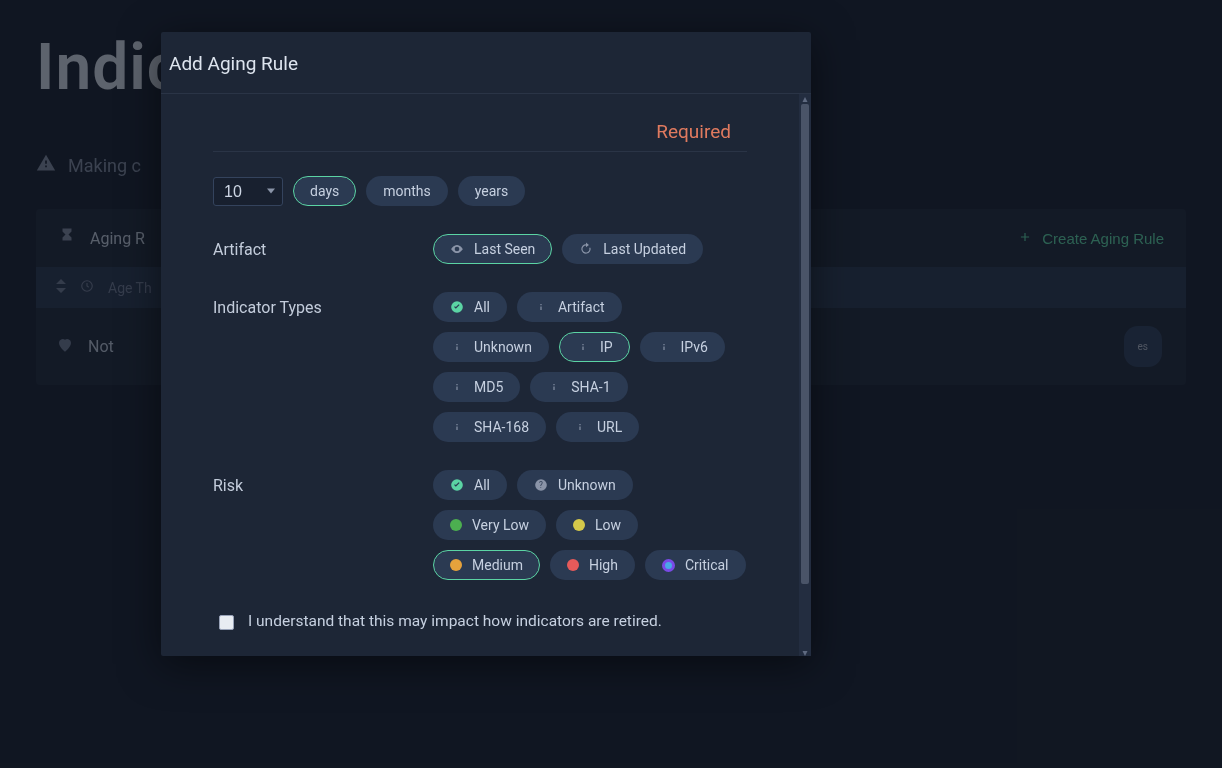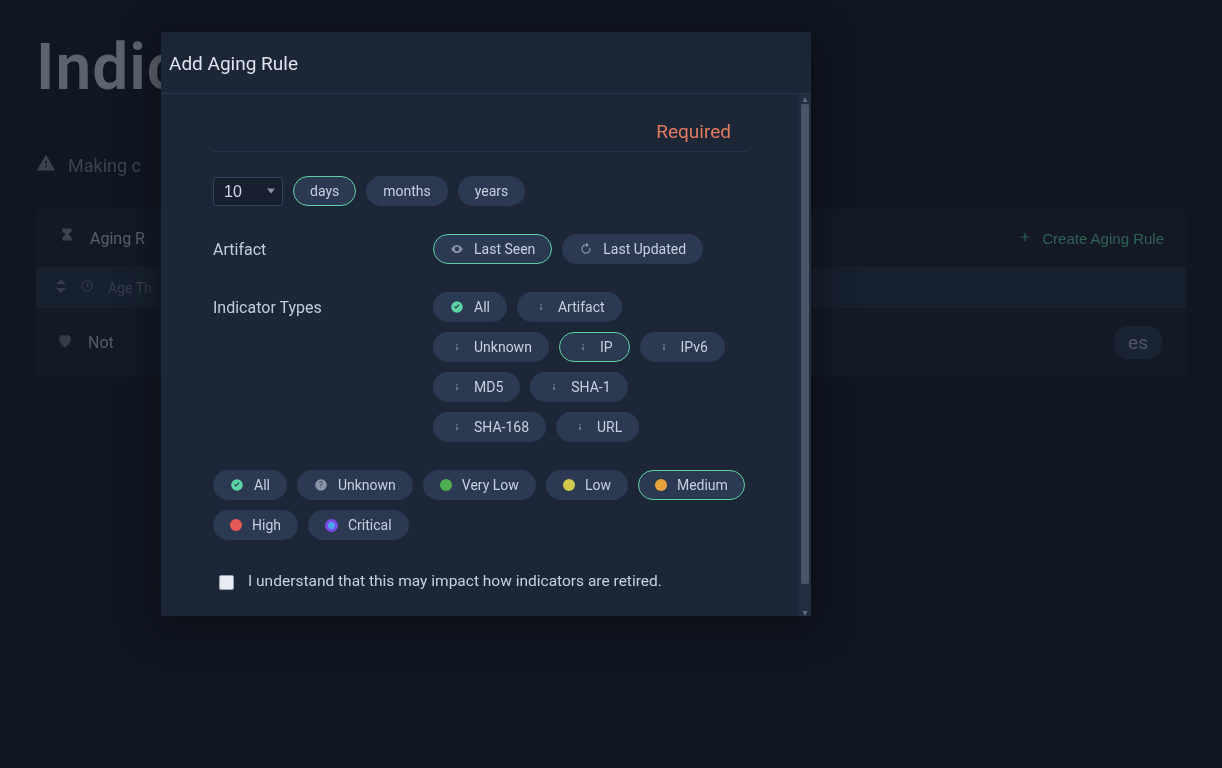--- a/index.html
+++ b/index.html
@@ -67,22 +67,22 @@
 
   .data-row {
     display:flex; align-items:center; gap:14px;
     padding: 18px 20px;
     font-size:16px;
   }
   .heart-icon { width:18px; height:18px; fill:#6f7c94; }
   .pill-bg {
     background:#2f425e;
     border-radius: 14px;
-    padding: 5px 14px;
-    font-size:19px;
+    padding: 15px 14px;
+    font-size:10px;
     color:#aeb8c8;
     margin-left: auto;
     margin-right: 4px;
   }
 
   
   .overlay {
     position:absolute; inset:0;
     background: rgba(10,14,22,0.58);
   }
@@ -425,20 +425,21 @@
                   <svg viewBox="0 0 24 24" class="i-grey">
                     <path d="M11 7h2v2h-2V7zm0 4h2v6h-2v-6z"></path>
                   </svg>
                 </span>
               <span>URL</span>
             </span>
           </div>
         </div>
 
         <div class="form-row">
+          <div class="form-label">Risk</div>
           <div class="form-controls">
             <span class="chip">
               <span class="chip-icon">
                 <svg viewBox="0 0 24 24" class="i-green">
                     <circle cx="12" cy="12" r="10"></circle>
                     <path fill="#2b3a52" d="m10 15-3-3 1.4-1.4L10 12.2l5-5L16.4 8.6 10 15z"></path>
                   </svg>
               </span>
               <span>All</span>
             </span>

